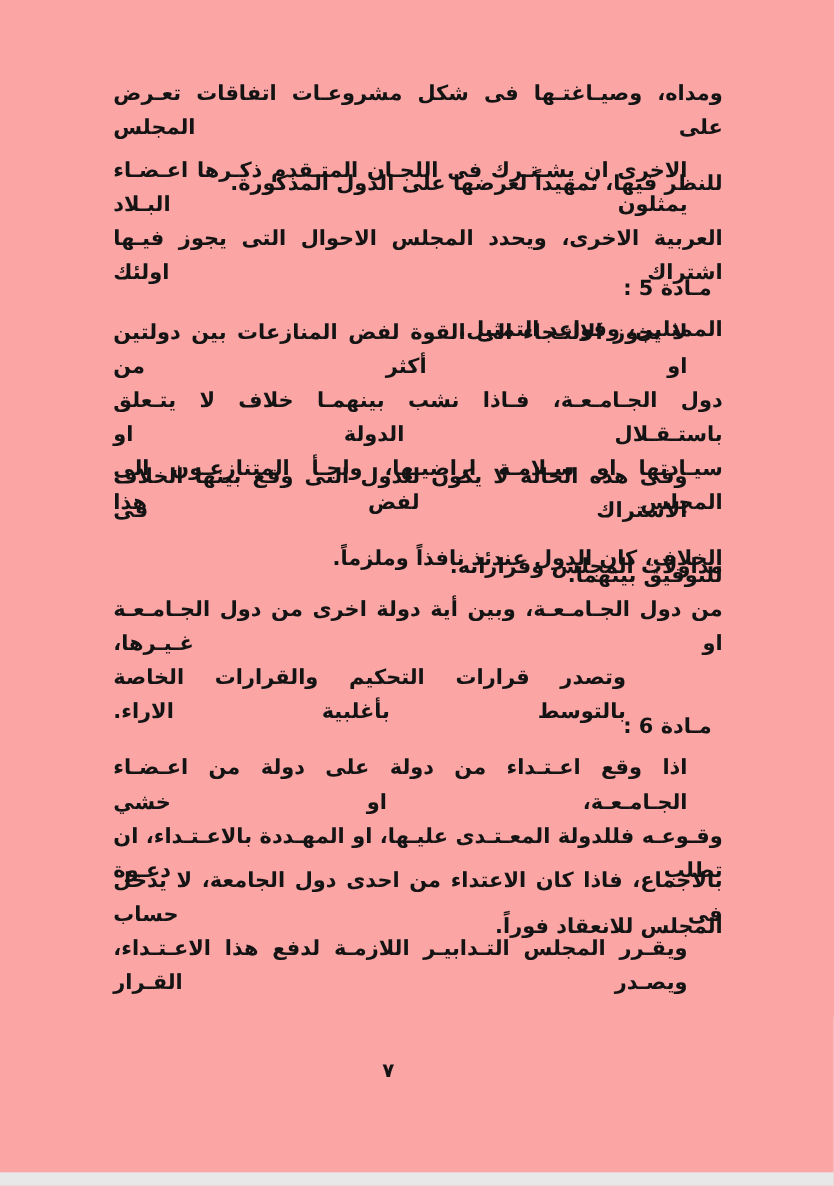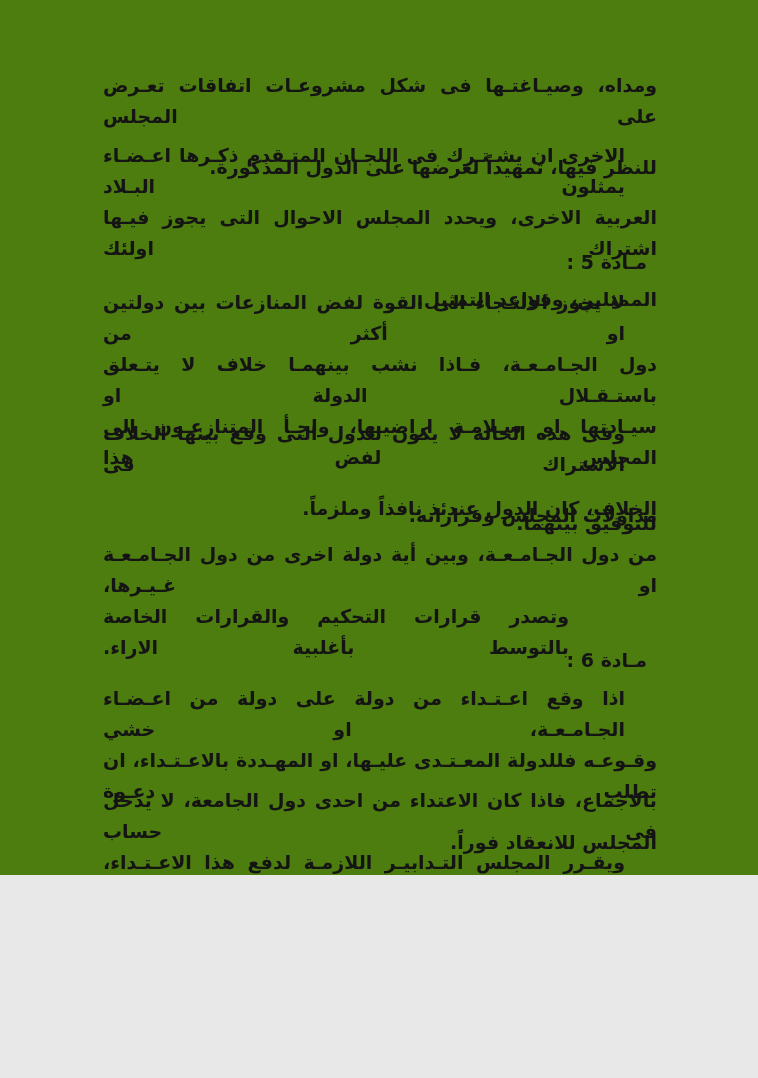--- a/index.html
+++ b/index.html
@@ -3,23 +3,23 @@
 <meta charset="utf-8">
 <style>
   html, body {
     margin: 0;
     padding: 0;
     background: #e8e8e8;
   }
   .page {
     position: relative;
     width: 758px;
-    height: 875px;
+    height: 1066px;
     margin: 0 auto;
-    background: #4d7c0f;
+    background: #fca5a5;
     overflow: hidden;
     font-family: "DejaVu Sans", sans-serif;
     color: #141414;
   }
   .text-block {
     position: absolute;
     left: 103px;
     top: 0;
     width: 554px;
     height: 100%;

